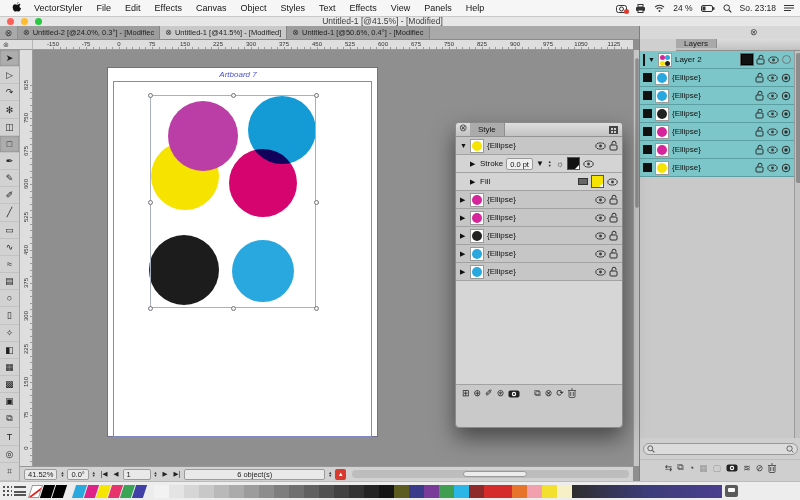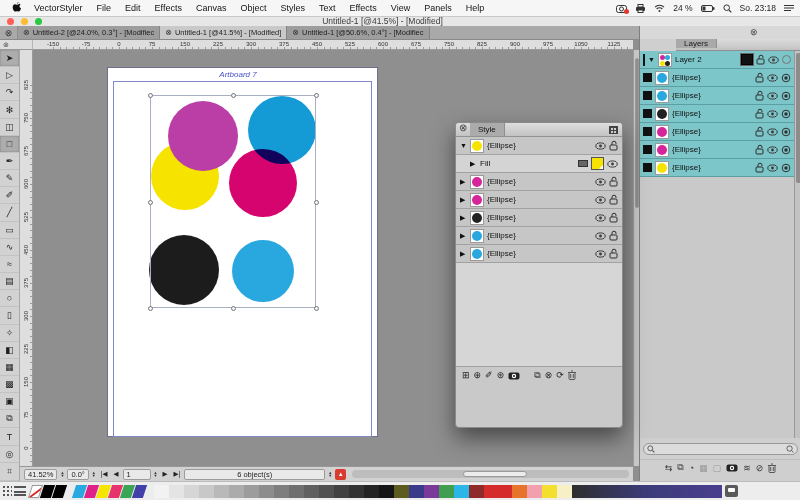--- a/index.html
+++ b/index.html
@@ -711,20 +711,38 @@
           </span>
           <span class="ric micon">
             <svg width="9" height="11" viewBox="0 0 9 11">
               <rect x="1" y="5" width="7" height="5" rx="1" fill="none" stroke="#2e2e2e"></rect>
               <path d="M3 5 V3.2 a2 2 0 0 1 4 0 V4" fill="none" stroke="#2e2e2e"></path>
             </svg>
           </span>
         </div>
         <div class="srow sub">
           <span class="disc">▶</span>
+          <span>Stroke</span>
+          <span class="valbox">0.0 pt</span>
+          <span class="chev">▼</span>
+          <span class="stepper">
+            <span>▲</span>
+            <span>▼</span>
+          </span>
+          <span class="gear">☼</span>
+          <span class="colorchip" style="background: rgb(17, 17, 17);"></span>
+          <span class="ric micon">
+            <svg width="11" height="8" viewBox="0 0 11 8">
+              <ellipse cx="5.5" cy="4" rx="4.7" ry="3.1" fill="none" stroke="#3a3a3a"></ellipse>
+              <circle cx="5.5" cy="4" r="1.4" fill="#3a3a3a"></circle>
+            </svg>
+          </span>
+        </div>
+        <div class="srow sub">
+          <span class="disc">▶</span>
           <span class="sname">Fill</span>
           <span class="minibox"></span>
           <span class="colorchip" style="background: rgb(246, 228, 0);"></span>
           <span class="ric micon">
             <svg width="11" height="8" viewBox="0 0 11 8">
               <ellipse cx="5.5" cy="4" rx="4.7" ry="3.1" fill="none" stroke="#3a3a3a"></ellipse>
               <circle cx="5.5" cy="4" r="1.4" fill="#3a3a3a"></circle>
             </svg>
           </span>
         </div>

